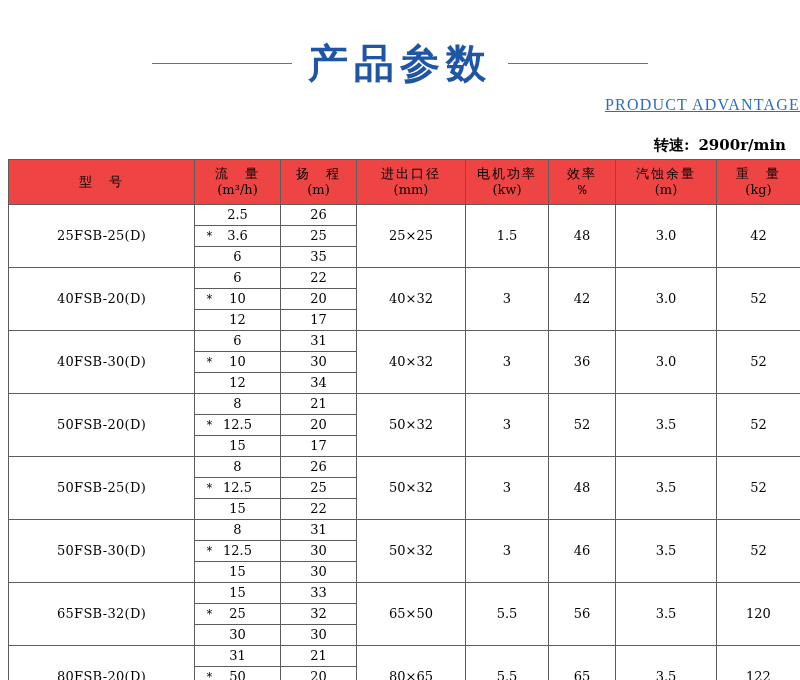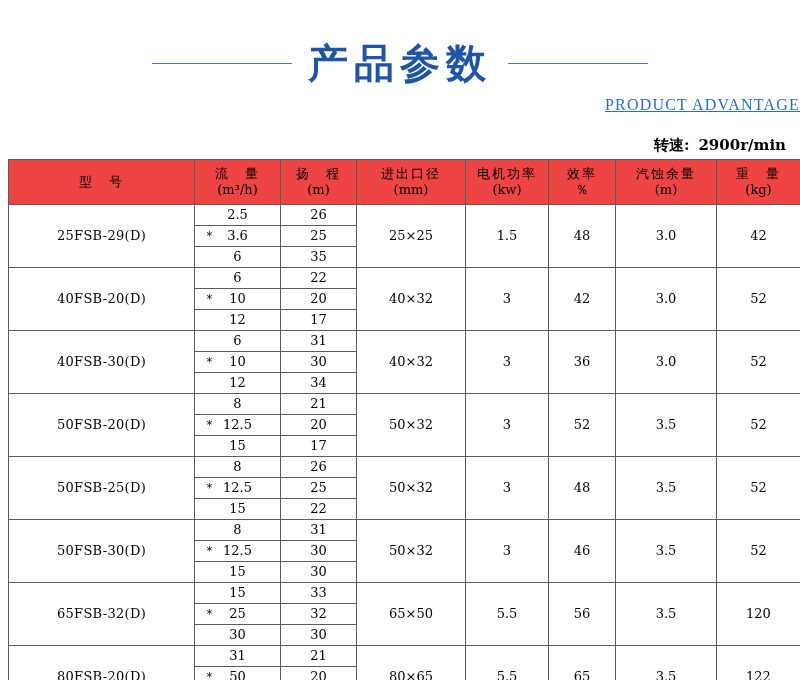--- a/index.html
+++ b/index.html
@@ -183,21 +183,21 @@
           <span class="h-sub">(m)</span>
         </th>
         <th class="col-weight">
           <span class="h-main">重　量</span>
           <span class="h-sub">(kg)</span>
         </th>
       </tr>
     </thead>
     <tbody id="spec-body">
         <tr>
-          <td class="model" rowspan="3">25FSB-29(D)</td>
+          <td class="model" rowspan="3">25FSB-25(D)</td>
           <td class="flow">2.5</td>
           <td class="num">26</td>
           <td class="num" rowspan="3">25×25</td>
           <td class="num" rowspan="3">1.5</td>
           <td class="num" rowspan="3">48</td>
           <td class="num" rowspan="3">3.0</td>
           <td class="num" rowspan="3">42</td>
         </tr>
         <tr>
           <td class="flow"><span class="star">＊</span>3.6</td>

